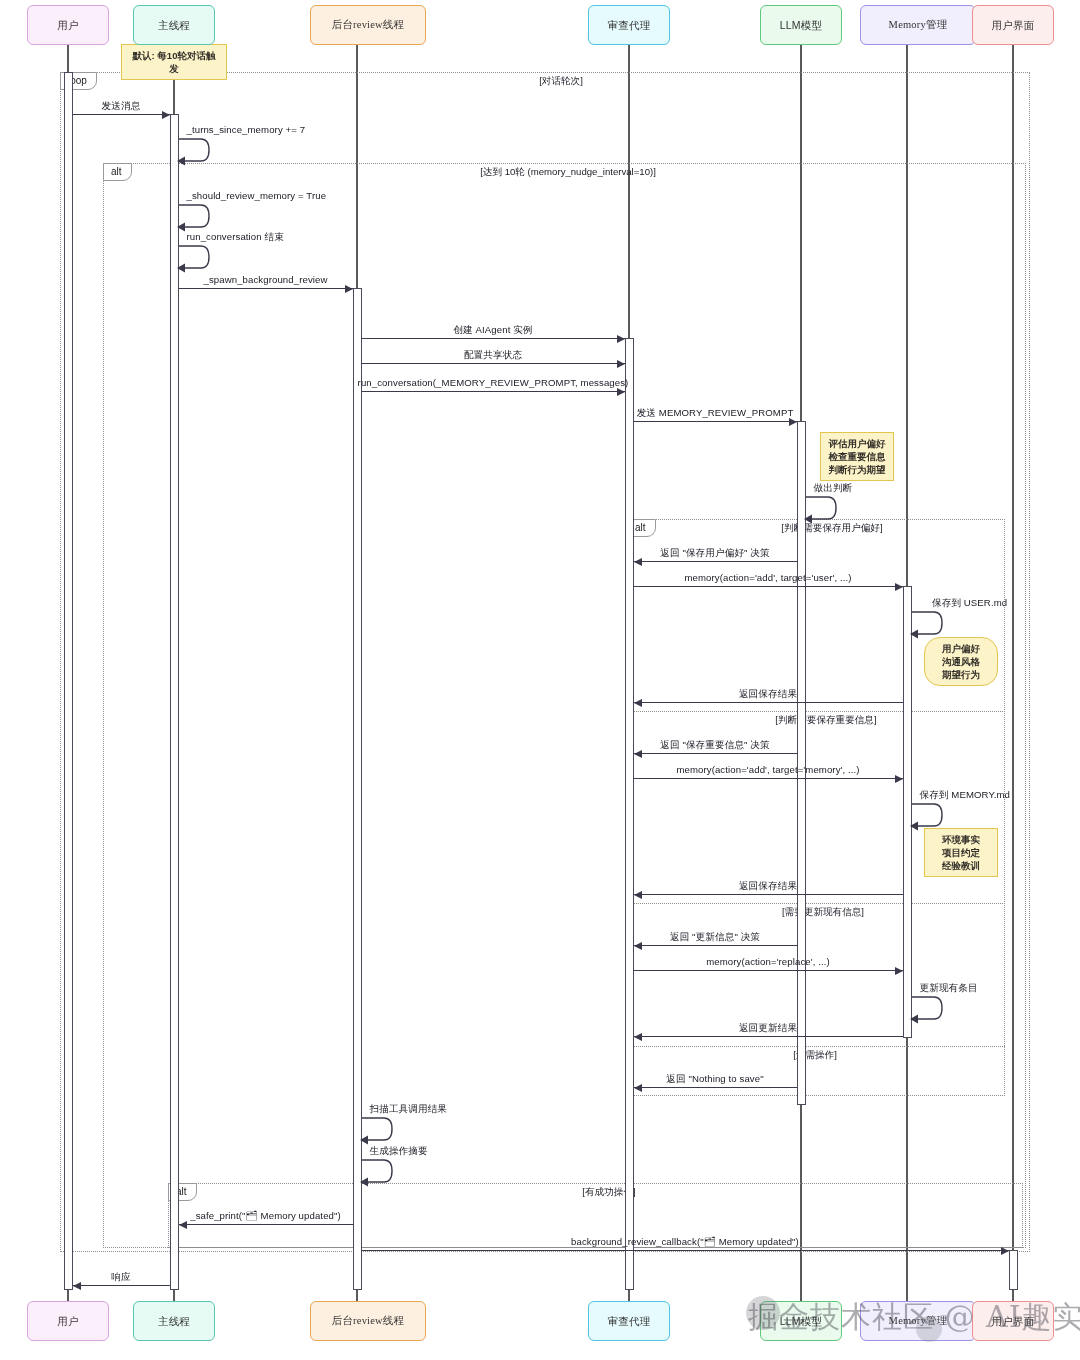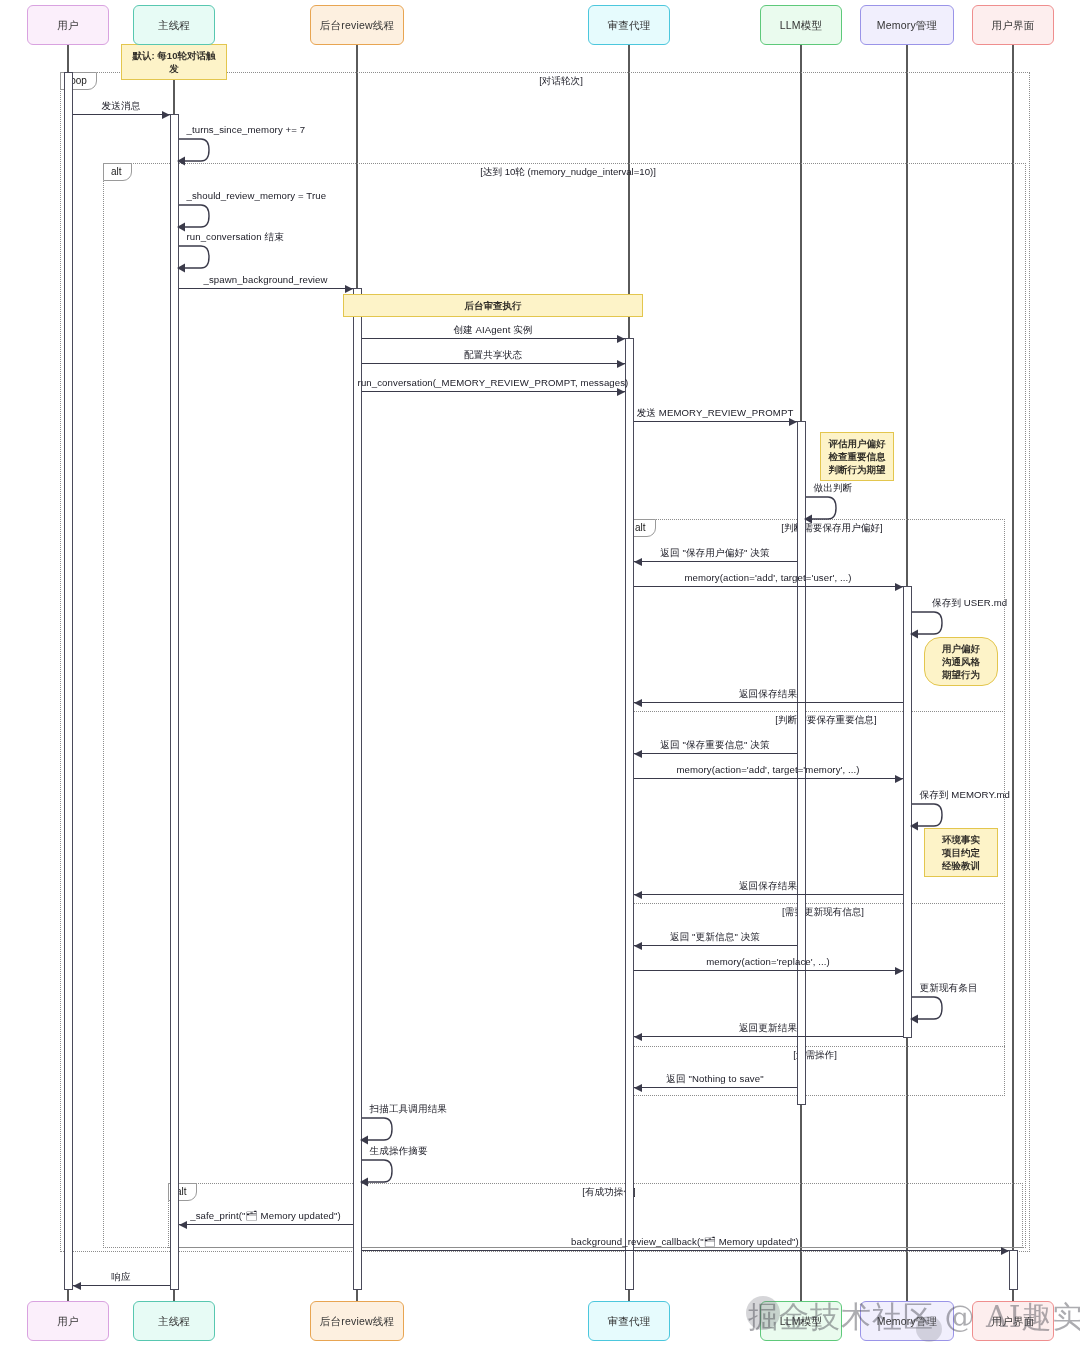--- a/index.html
+++ b/index.html
@@ -6,21 +6,21 @@
   body{font-family:"Liberation Sans","DejaVu Sans",sans-serif;}
   #stage{position:relative;width:1080px;height:1360px;overflow:hidden;background:#fff;}
 
   
   .actor{
     position:absolute;box-sizing:border-box;
     width:82px;height:40px;border-radius:6px;border:1.3px solid #999;
     display:flex;align-items:center;justify-content:center;
     font-size:10.5px;color:#333;letter-spacing:.2px;text-align:center;line-height:1.15;
   }
-  .actor.wide{width:94px;}
+  .actor.wide{width:116px;font-family:Liberation Serif, serif;}
   .lifeline{position:absolute;width:1.4px;background:#5a5a5a;}
 
   
   .act{position:absolute;width:9px;background:#ffffff;border:1.3px solid #4a4a5a;box-sizing:border-box;}
 
   
   .msg{position:absolute;height:1.4px;background:#3a3a4a;}
   .arrow{position:absolute;width:0;height:0;border-top:4.5px solid transparent;border-bottom:4.5px solid transparent;}
   .arrow.r{border-left:8px solid #3a3a4a;}
   .arrow.l{border-right:8px solid #3a3a4a;}
@@ -217,21 +217,20 @@
     <div class="msg" style="left: 178.5px; top: 1224px; width: 174px;"></div>
     <div class="arrow l" style="left: 178.5px; top: 1220.5px;"></div>
     <div class="mlabel" style="left: 265.5px; top: 1210px;">_safe_print("🗂 Memory updated")</div>
     <div class="msg" style="left: 361.5px; top: 1250px; width: 647px;"></div>
     <div class="arrow r" style="left: 1000.5px; top: 1246.5px;"></div>
     <div class="mlabel" style="left: 685px; top: 1236px;">background_review_callback("🗂 Memory updated")</div>
     <div class="msg" style="left: 72.5px; top: 1285px; width: 97px;"></div>
     <div class="arrow l" style="left: 72.5px; top: 1281.5px;"></div>
     <div class="mlabel" style="left: 121px; top: 1271px;">响应</div>
     <div class="note bold" style="left: 121px; top: 44px; width: 106px; min-height: 22px; white-space: pre-line;">默认: 每10轮对话触发</div>
-    <div class="note bold" style="left: 343px; top: 294px; width: 300px; min-height: 21px; white-space: pre-line;">后台审查执行</div>
     <div class="note bold" style="left: 820px; top: 432px; width: 74px; min-height: 44px; white-space: pre-line;">评估用户偏好
 检查重要信息
 判断行为期望</div>
     <div class="note bold" style="left: 924px; top: 637px; width: 74px; min-height: 44px; white-space: pre-line; border-radius: 16px;">用户偏好
 沟通风格
 期望行为</div>
     <div class="note bold" style="left: 924px; top: 828px; width: 74px; min-height: 44px; white-space: pre-line; text-align: center;">环境事实
 项目约定
 经验教训</div>
     <div class="actor" style="left: 27px; top: 5px; background: rgb(251, 239, 251); border-color: rgb(217, 162, 224);">用户</div>

